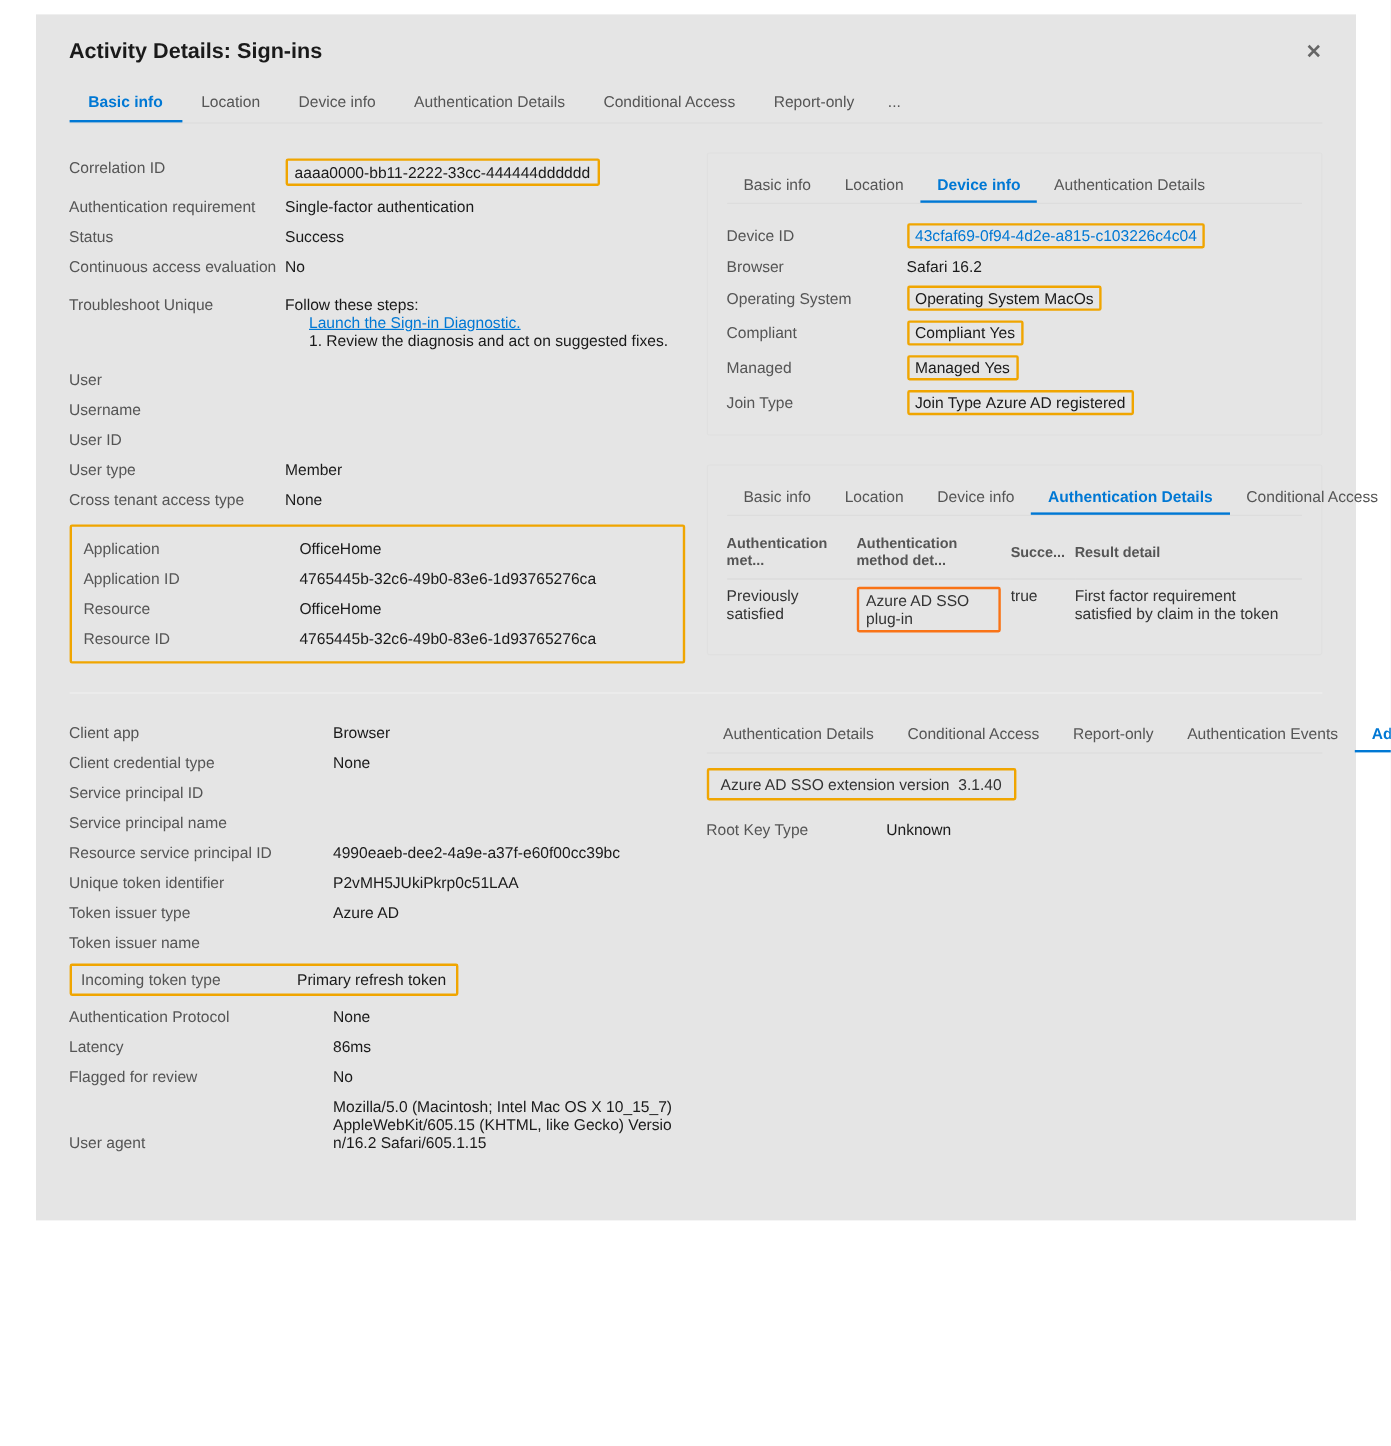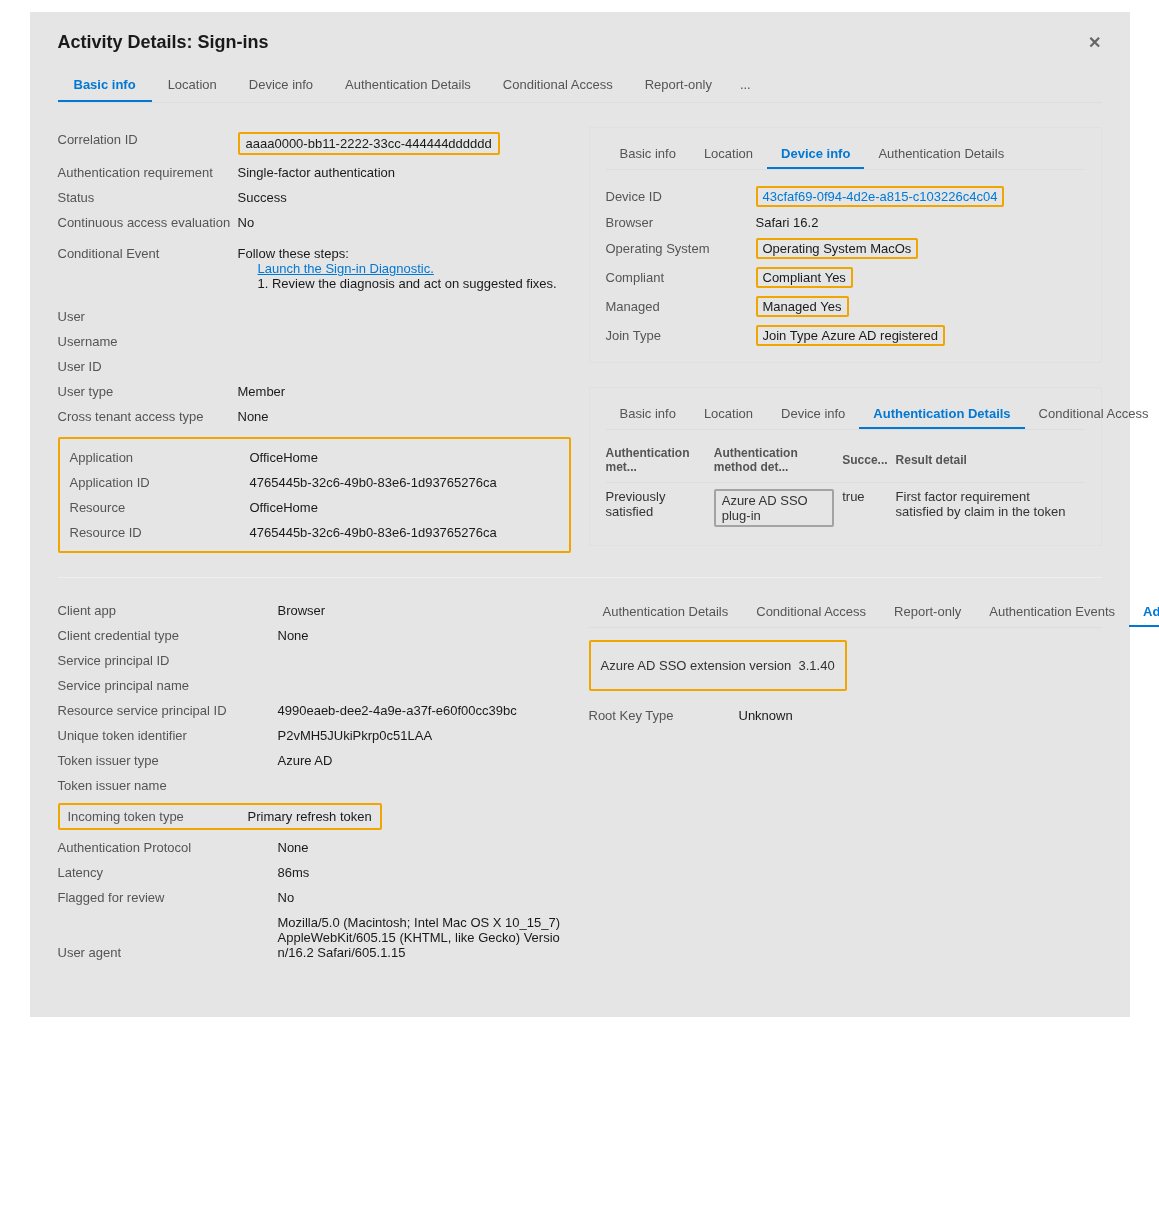--- a/index.html
+++ b/index.html
@@ -167,31 +167,31 @@
     
     .app-section {
       border: 2px solid #f0a500;
       border-radius: 2px;
       padding: 6px 10px;
       margin-top: 4px;
     }
 
     
     .sso-highlight {
-      border: 2px solid #a3a3a3;
+      border: 2px solid #f97316;
       border-radius: 2px;
       padding: 2px 6px;
       display: inline-block;
     }
 
     
     .sso-ext-highlight {
       border: 2px solid #f0a500;
       border-radius: 2px;
-      padding: 16px 10px;
+      padding: 4px 10px;
       display: inline-block;
       margin-bottom: 8px;
     }
 
     
     .token-highlight {
       border: 2px solid #f0a500;
       border-radius: 2px;
       padding: 4px 8px;
       display: flex;
@@ -306,21 +306,21 @@
         <span class="info-label">Status</span>
         <span class="info-value">Success</span>
       </div>
 
       <div class="info-row">
         <span class="info-label">Continuous access evaluation</span>
         <span class="info-value">No</span>
       </div>
 
       <div class="info-row" style="margin-top:6px;">
-        <span class="info-label">Conditional Event</span>
+        <span class="info-label">Troubleshoot Unique</span>
         <div class="info-value">
           <div>Follow these steps:</div>
           <div class="troubleshoot-indent">
             <span class="link" style="color:#0078d4;text-decoration:underline;cursor:pointer;">Launch the Sign-in Diagnostic.</span>
           </div>
           <div class="troubleshoot-indent">1. Review the diagnosis and act on suggested fixes.</div>
         </div>
       </div>
 
       <div class="info-row" style="margin-top:8px;">

